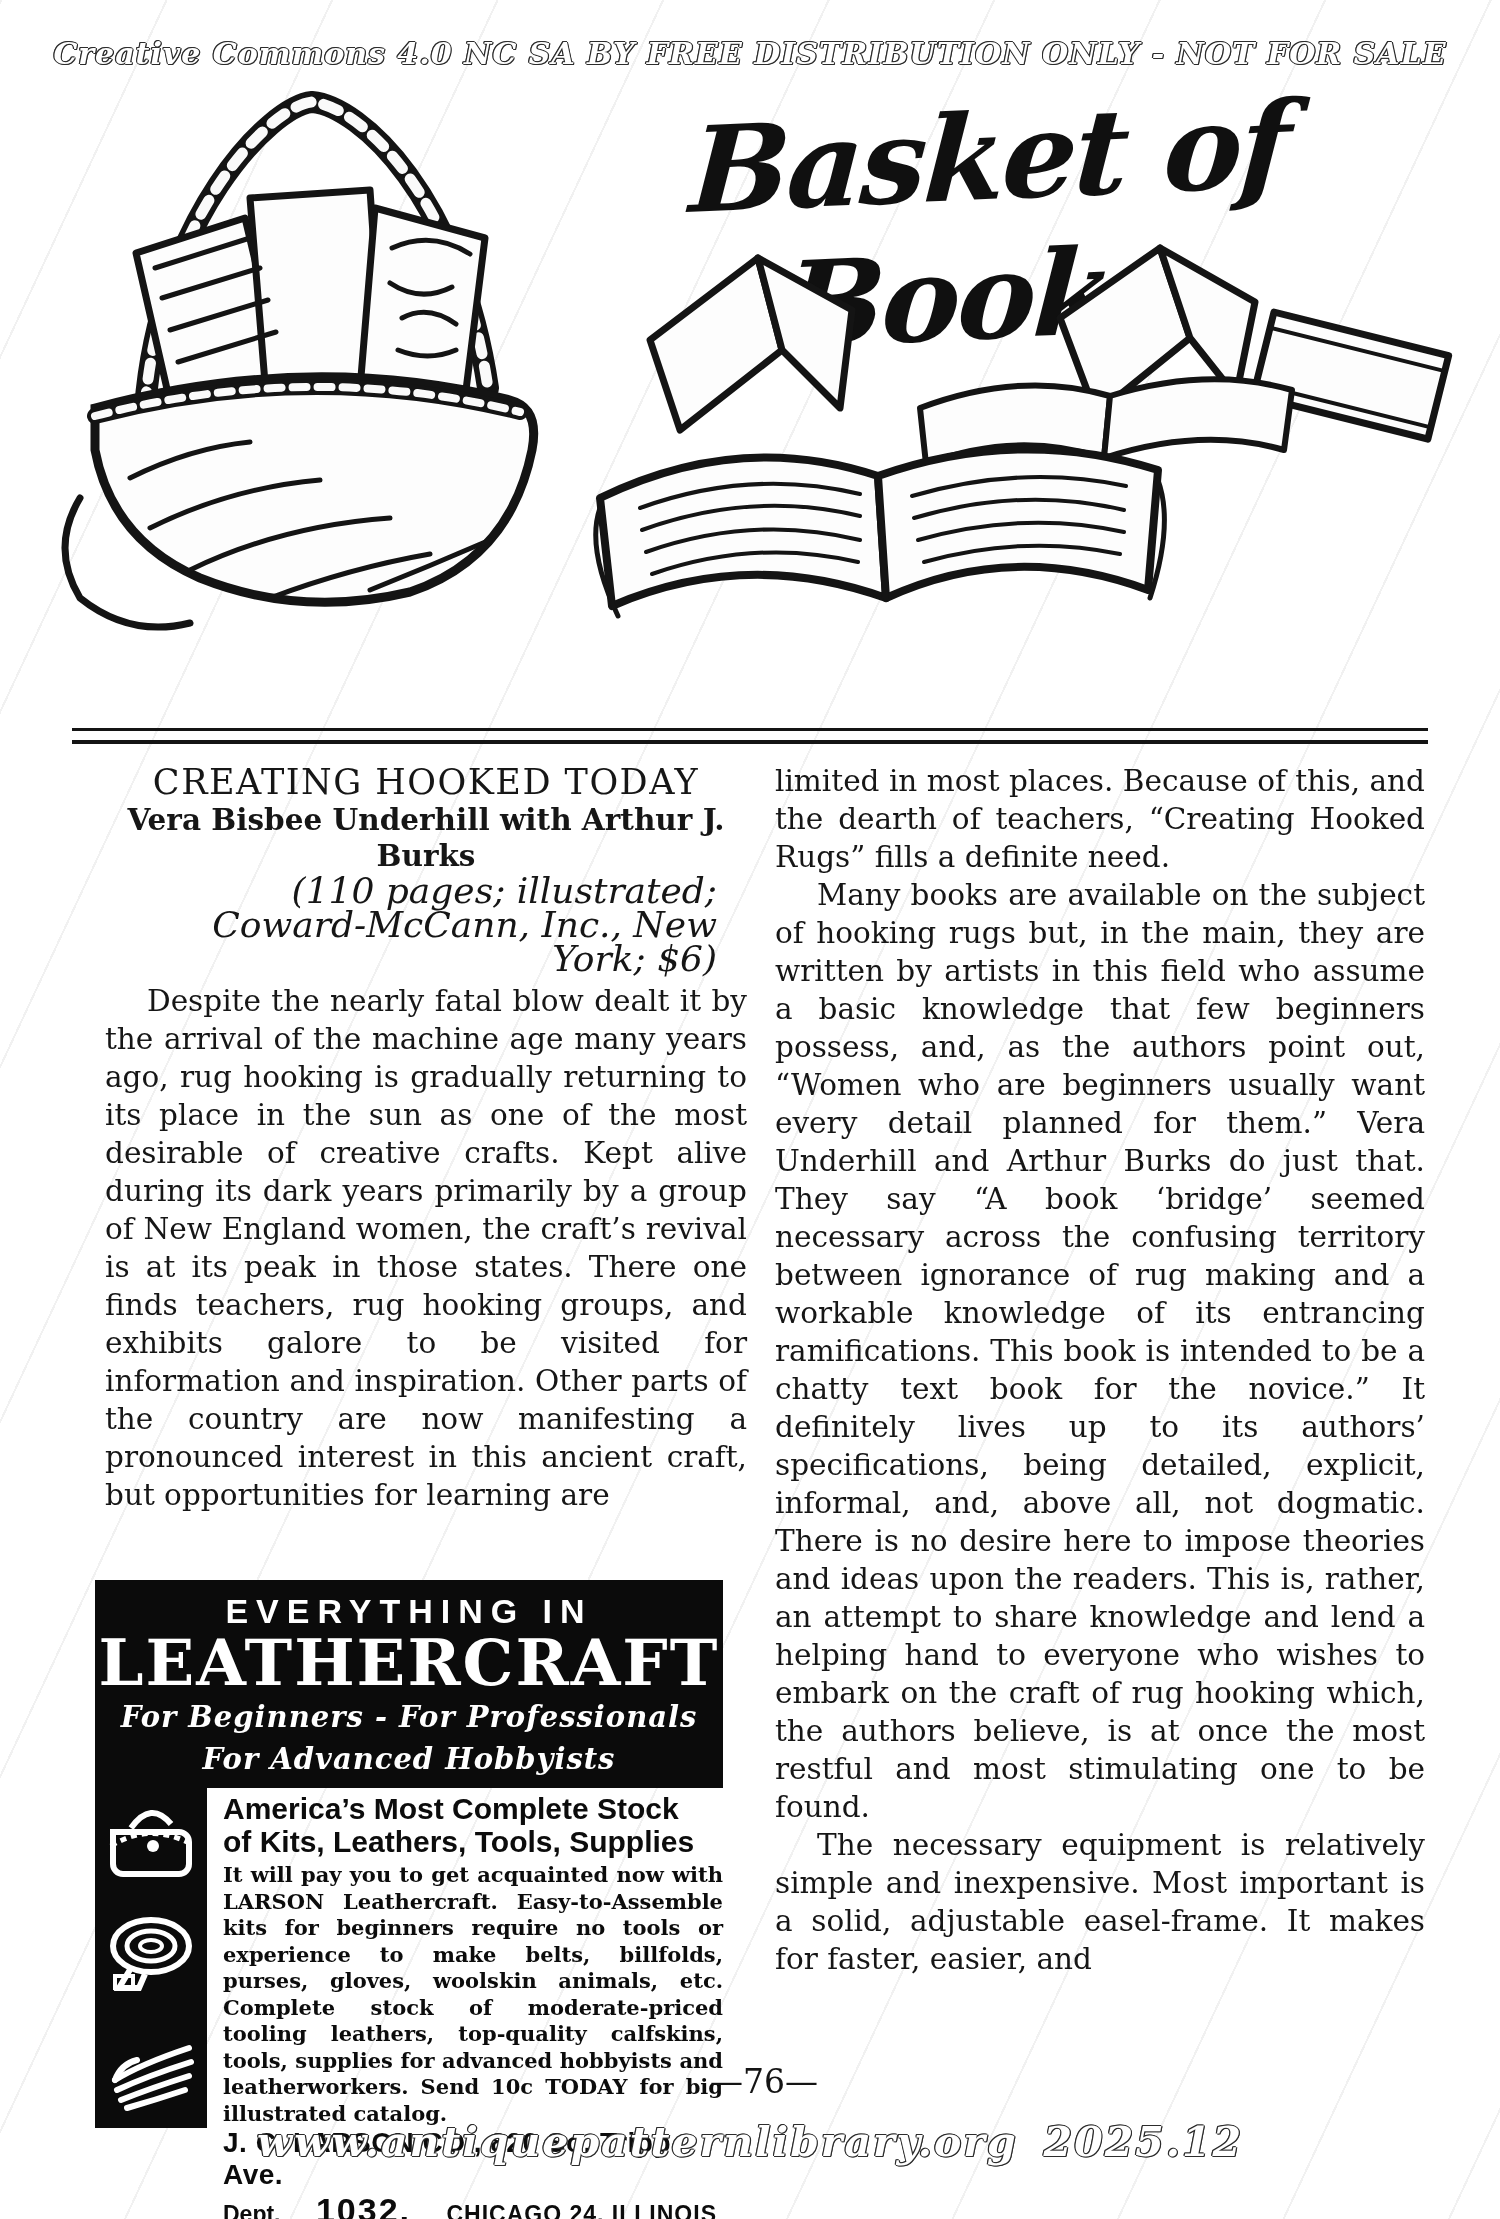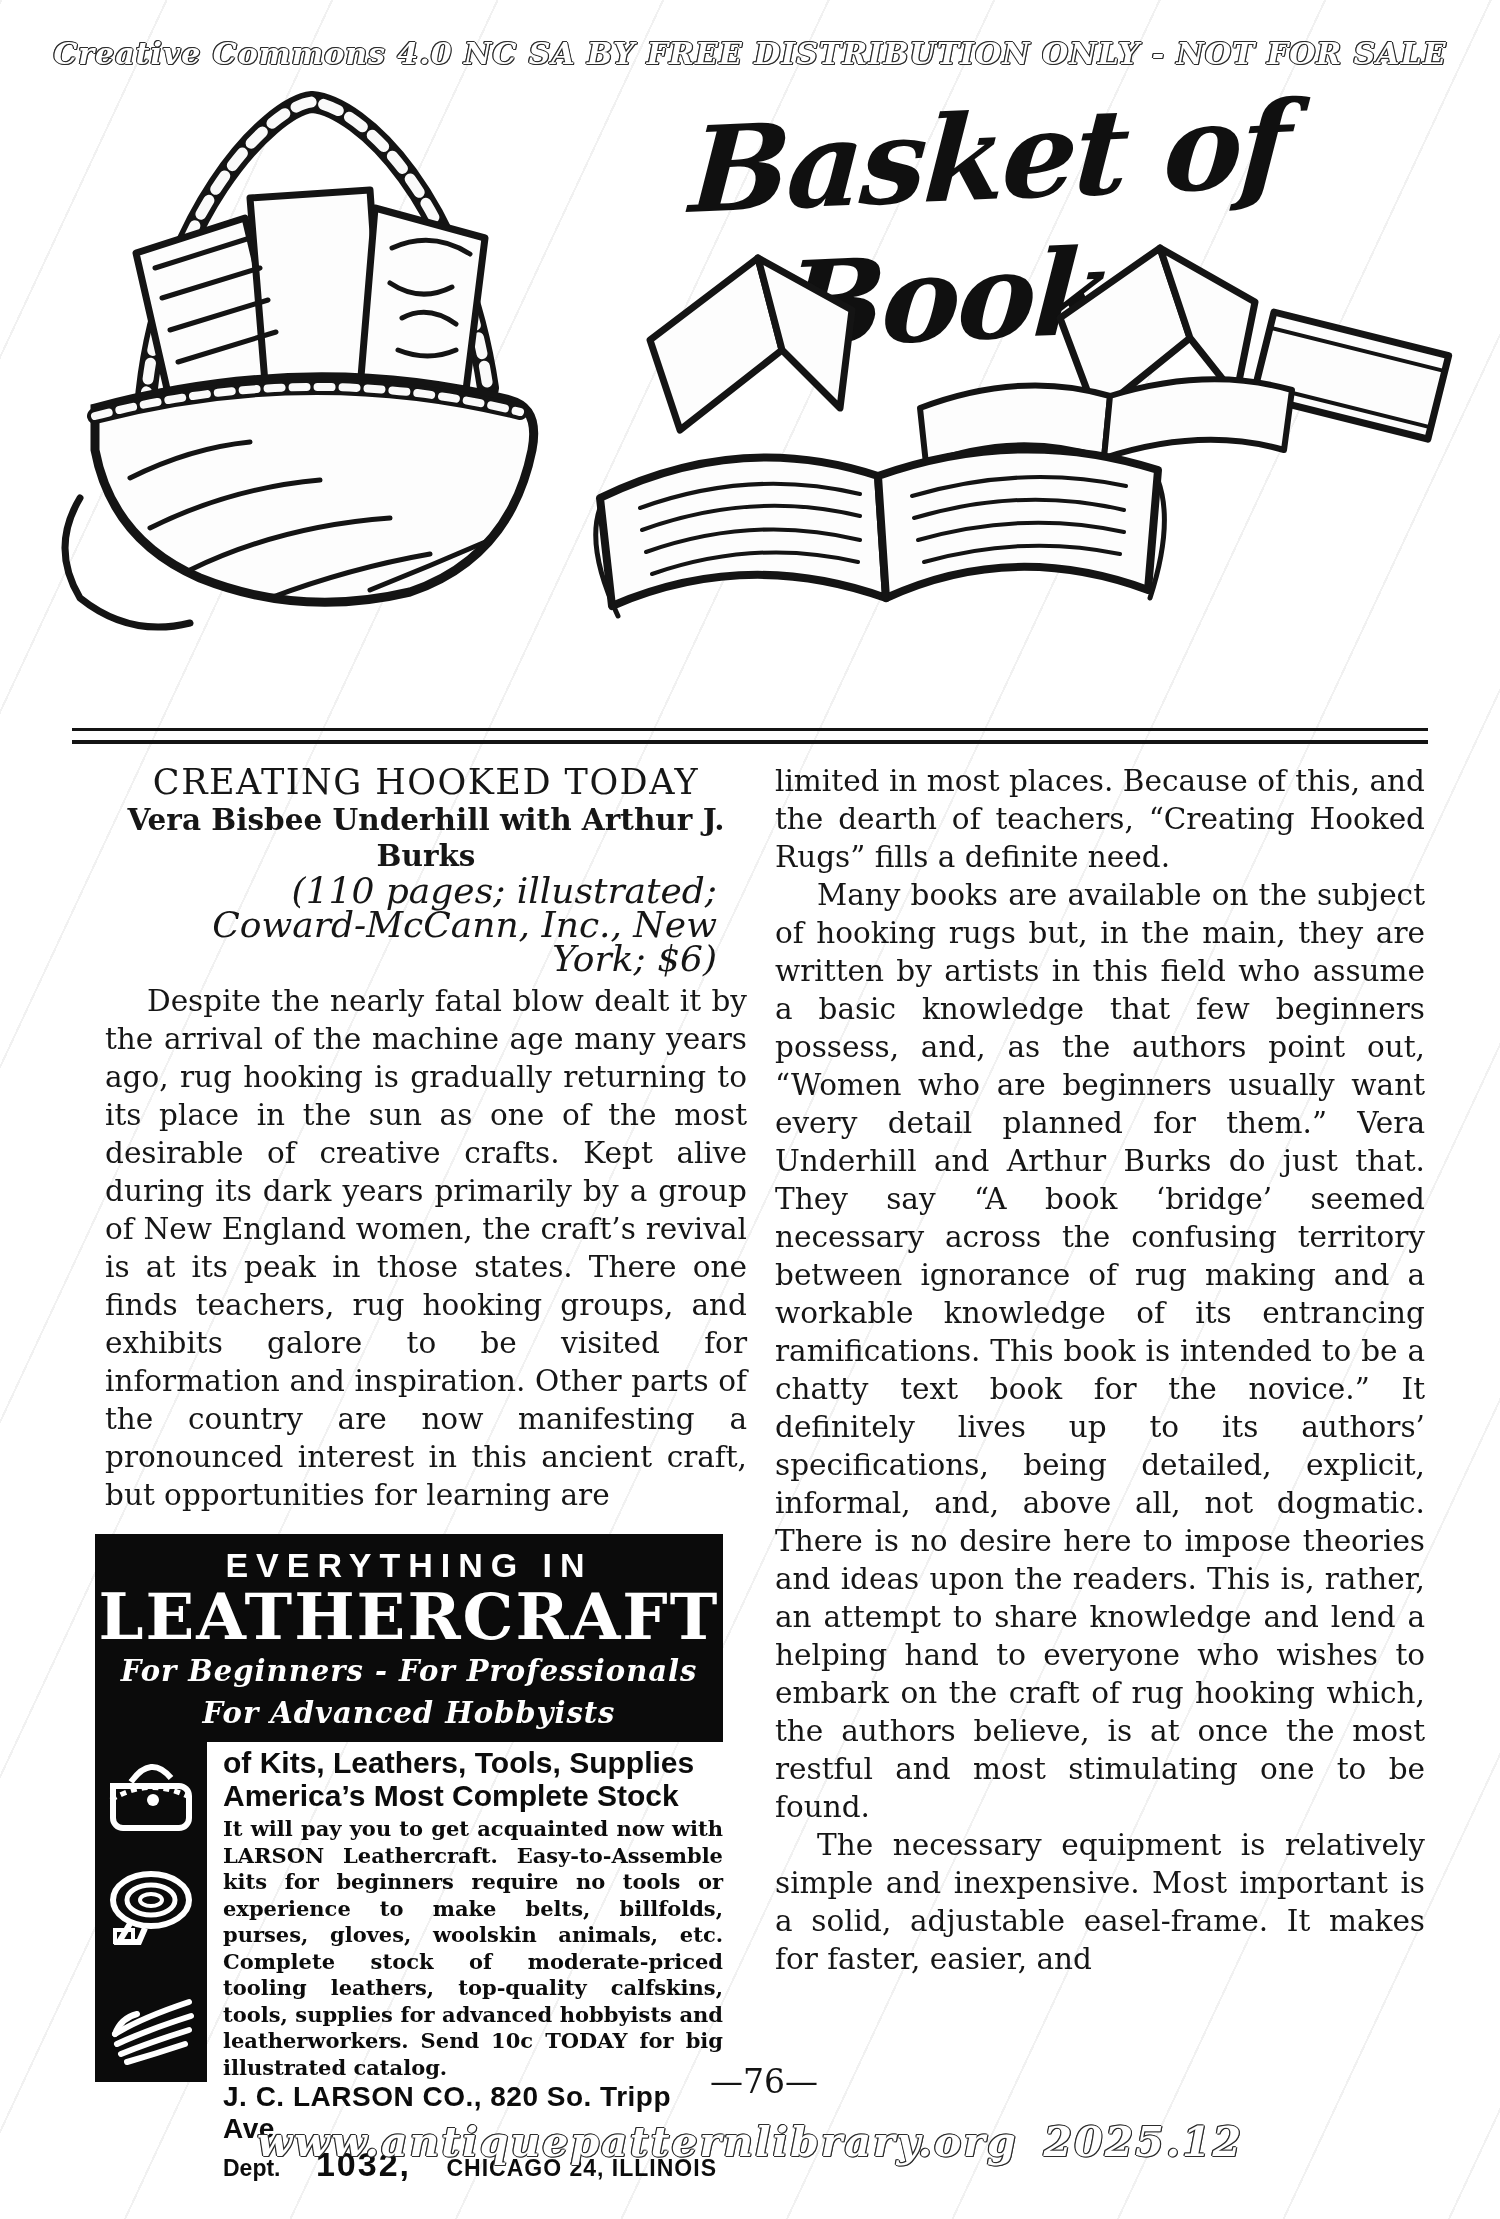--- a/index.html
+++ b/index.html
@@ -53,21 +53,21 @@
     letter-spacing:1.5px;font-weight:normal;margin:0;
   }
   .byline{text-align:center;font-size:29.5px;line-height:36px;font-weight:bold;}
   .pub-info{text-align:right;font-style:italic;font-size:36px;line-height:34px;padding:0 30px;}
   .body-par{margin:0;}
   .body-par.indent{text-indent:42px;}
   .col-left .body-par{margin-top:6px;}
   .col-right .body-par + .body-par{margin-top:0;}
   
   .ad{
-    position:absolute;left:95px;top:1534px;width:628px;height:548px;
+    position:absolute;left:95px;top:1580px;width:628px;height:548px;
     box-sizing:border-box;
   }
   .ad-header{
     background:#0b0b0b;color:#ffffff;height:208px;box-sizing:border-box;
     padding-top:12px;text-align:center;
   }
   .ad-kicker{
     font-family:"Liberation Sans",sans-serif;font-weight:bold;
     font-size:34px;letter-spacing:8px;line-height:38px;
   }
@@ -209,22 +209,22 @@
               <path d="M14 58 Q40 42 88 26"></path>
               <path d="M16 68 Q46 54 90 40"></path>
               <path d="M20 78 Q50 66 88 54"></path>
               <path d="M26 86 Q54 78 84 68"></path>
               <path d="M14 58 Q20 42 36 38"></path>
             </g>
           </svg>
         </span>
       </div>
       <div class="ad-content">
+        <div class="ad-headline">America’s Most Complete Stock</div>
         <div class="ad-headline">of Kits, Leathers, Tools, Supplies</div>
-        <div class="ad-headline">America’s Most Complete Stock</div>
         <div class="ad-body">It will pay you to get acquainted now with LARSON Leathercraft. Easy-to-Assemble kits for beginners require no tools or experience to make belts, billfolds, purses, gloves, woolskin animals, etc.  Complete stock of moderate-priced tooling leathers, top-quality calfskins, tools, supplies for advanced hobbyists and leatherworkers. Send 10c TODAY for big illustrated catalog.</div>
         <div class="ad-company">J. C. LARSON CO., 820 So. Tripp Ave.</div>
         <div class="ad-dept-row">
           <span class="ad-dept-label">Dept.</span>
           <span class="ad-dept-number">1032,</span>
           <span class="ad-city">CHICAGO 24, ILLINOIS</span>
         </div>
       </div>
     </div>
   </div>

